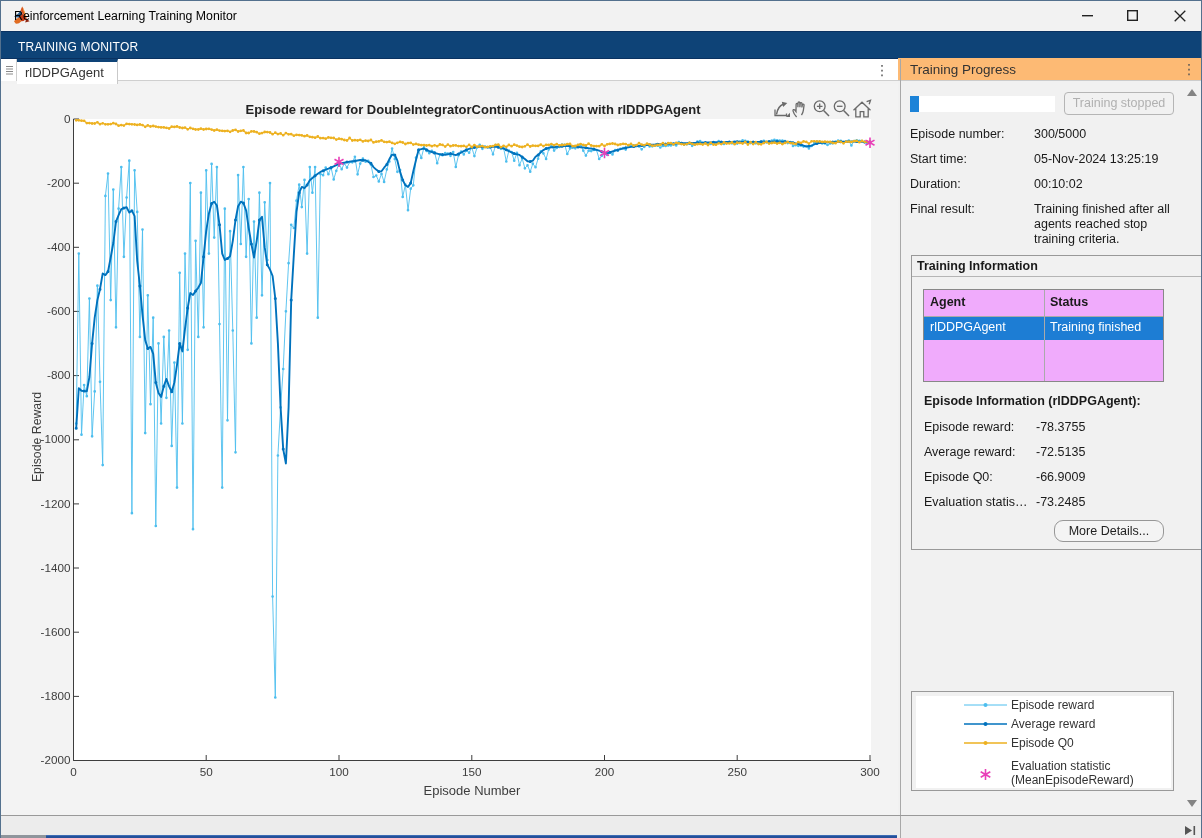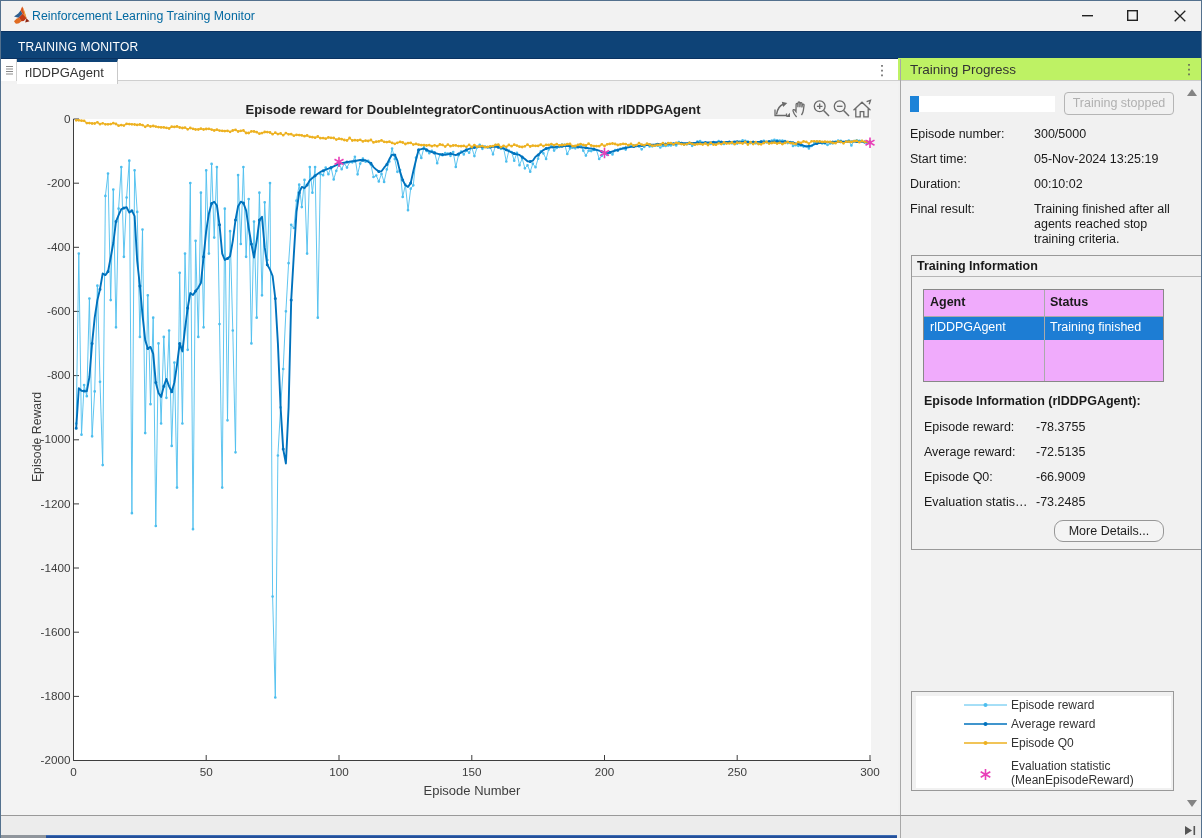--- a/index.html
+++ b/index.html
@@ -3,36 +3,36 @@
 <meta charset="utf-8">
 <style>
 * { margin:0; padding:0; box-sizing:border-box; }
 html,body { width:1202px; height:838px; overflow:hidden; }
 body { font-family:"Liberation Sans", sans-serif; background:#f2f2f2; position:relative; }
 .abs { position:absolute; }
 
 #frame { position:absolute; left:0; top:0; width:1202px; height:838px; border:1px solid #54718e; border-bottom:none; pointer-events:none; }
 
 #titlebar { position:absolute; left:1px; top:1px; width:1200px; height:30px; background:#f2f2f2; }
-#titletext { position:absolute; left:31px; top:7.5px; font-size:12.3px; color:#0369a1; }
+#titletext { position:absolute; left:13px; top:7.5px; font-size:12.3px; color:#000000; }
 
 #ribbon { position:absolute; left:1px; top:31px; width:1200px; height:28px; background:#0e4377; border-top:1px solid #0a3261; border-bottom:1px solid #0a3261; }
 #ribbon span { position:absolute; left:17px; top:8px; color:#fff; font-weight:normal; font-size:12px; letter-spacing:0.2px; }
 
 #tabrow { position:absolute; left:1px; top:59px; width:1200px; height:22px; background:#fff; border-bottom:1px solid #cfcfcf; }
 #gripper { position:absolute; left:0; top:0; width:16px; height:22px; background:#fff; border-right:1px solid #cfcfcf; }
 #tab1 { position:absolute; left:16px; top:0; width:101px; height:25px; background:#fff; border-right:1px solid #c9c9c9; border-top:3px solid #0e4377; font-size:13px; color:#333; padding-left:8px; padding-top:3px; z-index:3; }
 .vdots { color:#555; font-size:14px; letter-spacing:0; }
 
 #figure { position:absolute; left:1px; top:84px; width:899px; height:731px; background:#f3f3f3; }
 
 #vdivider { position:absolute; left:900px; top:59px; width:1px; height:756px; background:#a8a8a8; z-index:6; }
 
 #rpanel { position:absolute; left:898px; top:58px; width:303px; height:757px; background:#f1f1f1; }
-#rphead { position:absolute; left:0; top:0; width:303px; height:23px; background:#bef264; border-bottom:1px solid #ccc; }
+#rphead { position:absolute; left:0; top:0; width:303px; height:23px; background:#fdba74; border-bottom:1px solid #ccc; }
 #rphead .t { position:absolute; left:12px; top:4px; font-size:13.5px; color:#333; }
 #rpbody { position:absolute; left:0; top:26px; width:303px; height:731px; font-size:12.5px; color:#1a1a1a; }
 
 #pbar { position:absolute; left:12px; top:12px; width:145px; height:16px; background:#fff; }
 #pfill { position:absolute; left:0; top:0; width:9px; height:16px; background:#1c83d8; }
 #stopbtn { position:absolute; left:166px; top:8px; width:110px; height:23px; border:1px solid #b5b5b5; border-radius:4px; color:#b0b0b0; font-size:12.5px; text-align:center; padding-top:3px; }
 .lbl { position:absolute; left:12px; }
 .val { position:absolute; left:136px; }
 
 .group { position:absolute; left:13px; width:301px; border:1px solid #999; }

